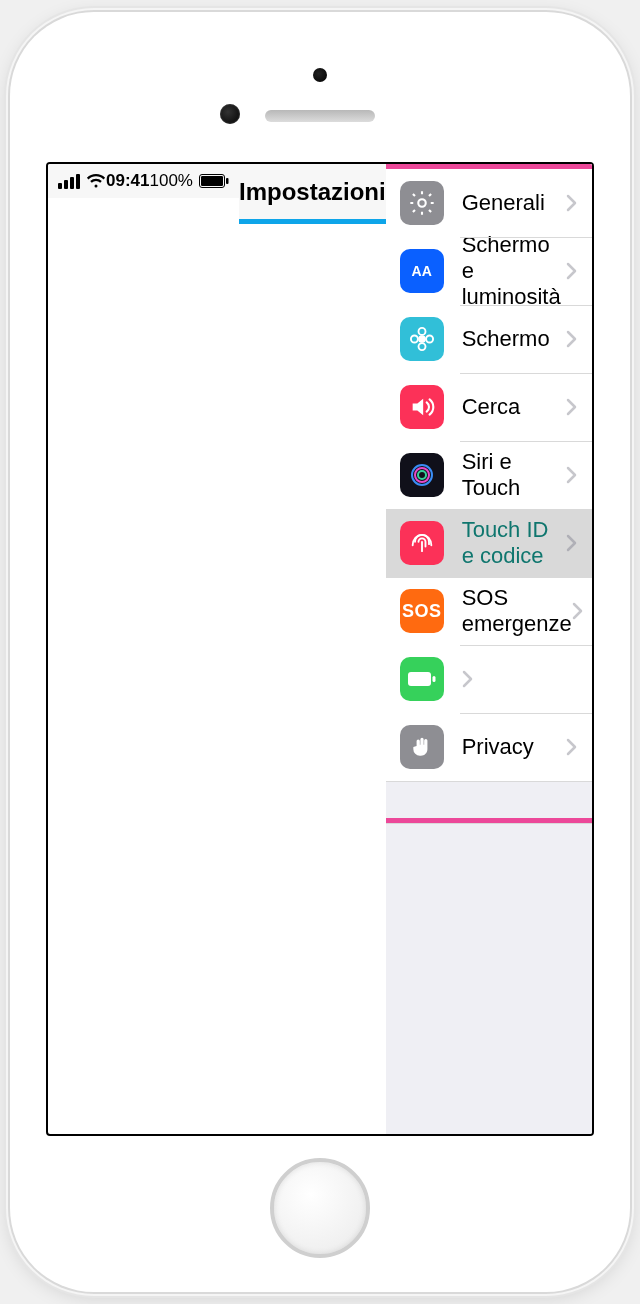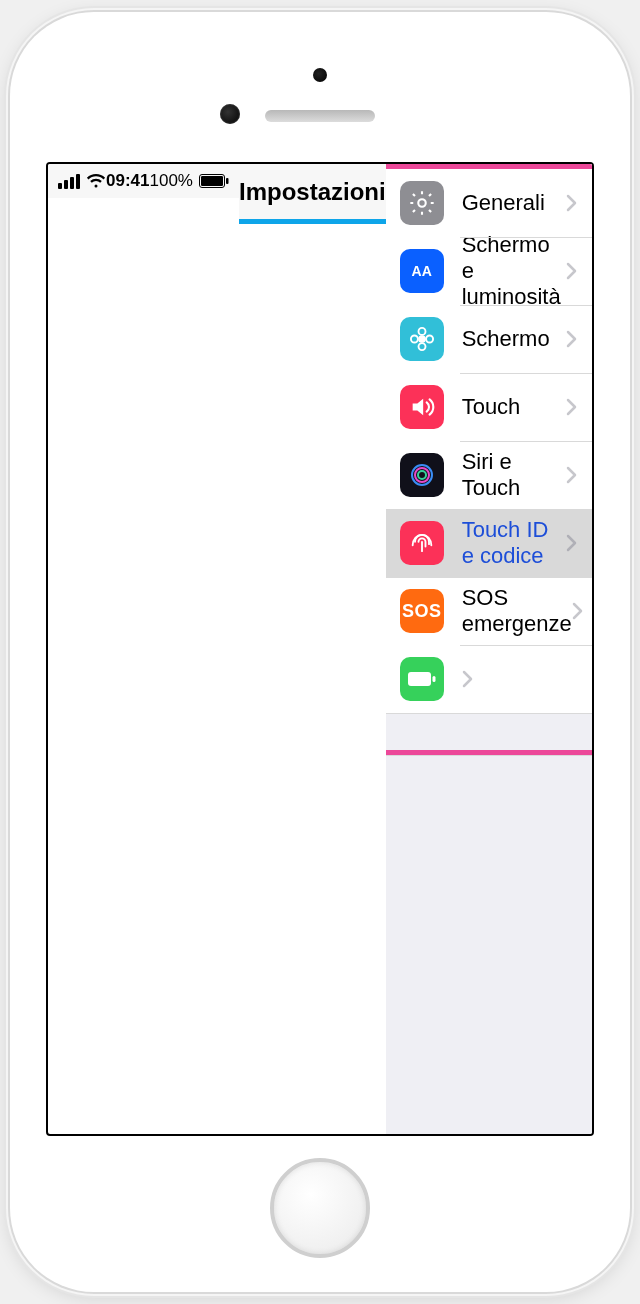--- a/index.html
+++ b/index.html
@@ -125,21 +125,21 @@
   .row + .row.selected::before { left: 0; }
 
   .row .appicon {
     width: 44px; height: 44px; border-radius: 10px;
     margin-right: 18px;
     flex-shrink: 0;
     display: flex; align-items: center; justify-content: center;
     color: #fff; font-weight: 700; font-size: 18px;
   }
   .row .label { flex: 1; font-size: 22px; color: #000; }
-  .row.selected .label { color: #1d4ed8; }
+  .row.selected .label { color: #0f766e; }
   .chev svg { display:block; }
 
   
   .ic-general    { background: #8e8e93; }
   .ic-display    { background: #0a60ff; }
   .ic-wallpaper  { background: #31bfd8; }
   .ic-sounds     { background: #fc3158; }
   .ic-siri       { background: #10101a; }
   .ic-touchid    { background: #fc3158; }
   .ic-sos        { background: #ff6a10; color:#fff; font-size:16px; letter-spacing:0.5px; }
@@ -240,21 +240,21 @@
         </div>
 
         <div class="row">
           <div class="appicon ic-sounds">
             <svg width="28" height="28" viewBox="0 0 24 24" fill="#fff">
                 <path d="M4 9v6h4l5 4V5L8 9H4z"></path>
                 <path d="M16 8c1.3 1 2 2.4 2 4s-.7 3-2 4" fill="none" stroke="#fff" stroke-width="1.8" stroke-linecap="round"></path>
                 <path d="M18.5 5.5c2 1.6 3.2 4 3.2 6.5s-1.2 4.9-3.2 6.5" fill="none" stroke="#fff" stroke-width="1.8" stroke-linecap="round"></path>
               </svg>
           </div>
-          <span class="label">Touch</span>
+          <span class="label">Cerca</span>
           <span class="chev">
               <svg width="12" height="18" viewBox="0 0 12 18">
                 <path d="M2 2l7 7-7 7" fill="none" stroke="#c7c7cc" stroke-width="2.5" stroke-linecap="round" stroke-linejoin="round"></path>
               </svg>
             </span>
         </div>
 
         <div class="row">
           <div class="appicon ic-siri">
             <svg width="34" height="34" viewBox="0 0 34 34">
@@ -307,20 +307,33 @@
                 <rect x="25.5" y="5" width="3" height="6" rx="1.5" fill="#fff"></rect>
               </svg>
           </div>
           <span class="chev">
               <svg width="12" height="18" viewBox="0 0 12 18">
                 <path d="M2 2l7 7-7 7" fill="none" stroke="#c7c7cc" stroke-width="2.5" stroke-linecap="round" stroke-linejoin="round"></path>
               </svg>
             </span>
         </div>
 
+        <div class="row">
+          <div class="appicon ic-privacy">
+            <svg width="26" height="26" viewBox="0 0 24 24" fill="#fff">
+                <path d="M7 11V6.5a1.5 1.5 0 013 0V10h.5V5a1.5 1.5 0 013 0v5h.5V6a1.5 1.5 0 013 0v8c0 3.3-2.7 6-6 6h-1a6 6 0 01-6-6v-2l3-1z"></path>
+              </svg>
+          </div>
+          <span class="label">Privacy</span>
+          <span class="chev">
+              <svg width="12" height="18" viewBox="0 0 12 18">
+                <path d="M2 2l7 7-7 7" fill="none" stroke="#c7c7cc" stroke-width="2.5" stroke-linecap="round" stroke-linejoin="round"></path>
+              </svg>
+            </span>
+        </div>
 
       </div>
 
       <div class="gap"></div>
 
       <div class="group">
 
 
 
       </div>

